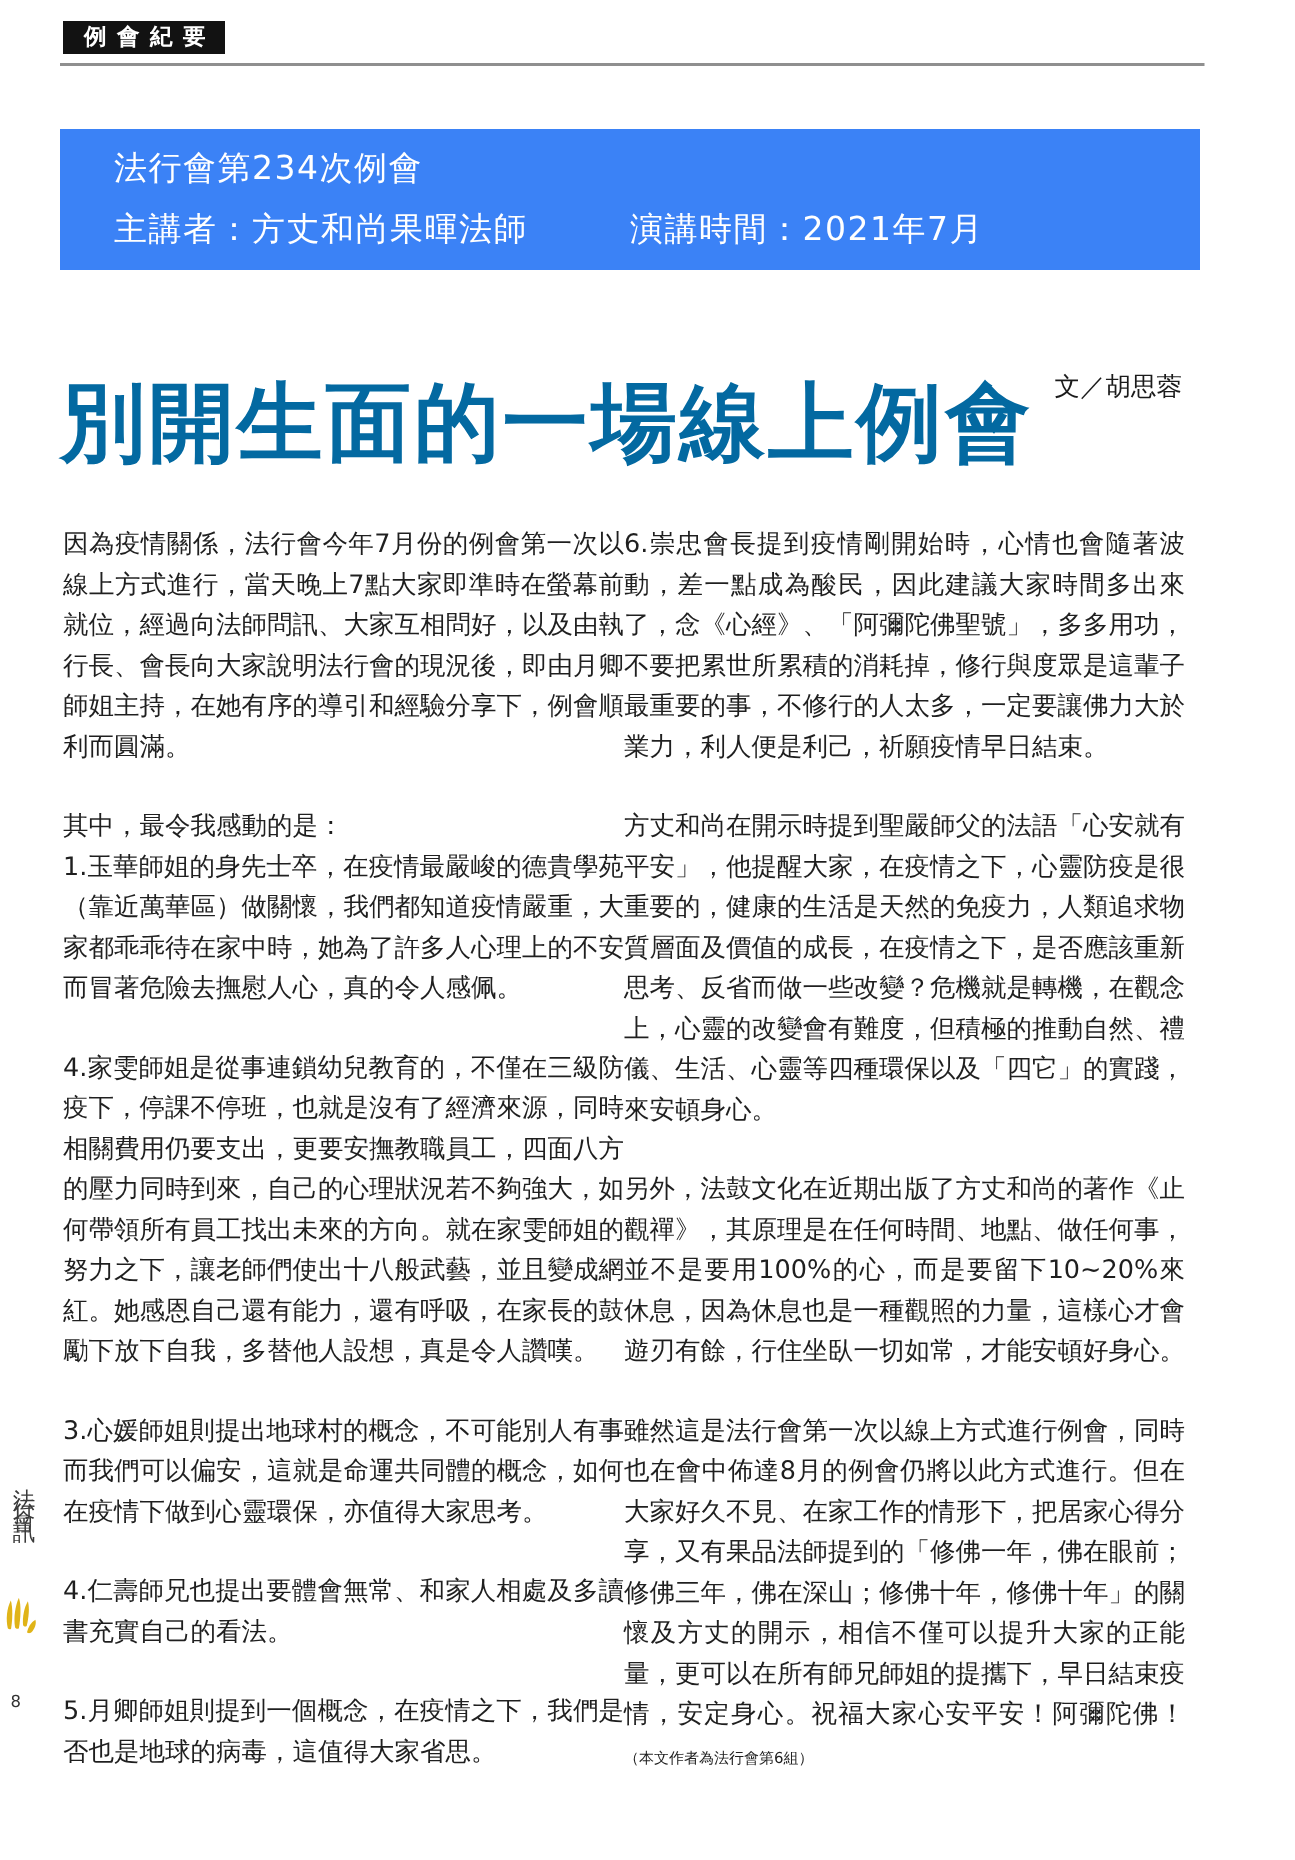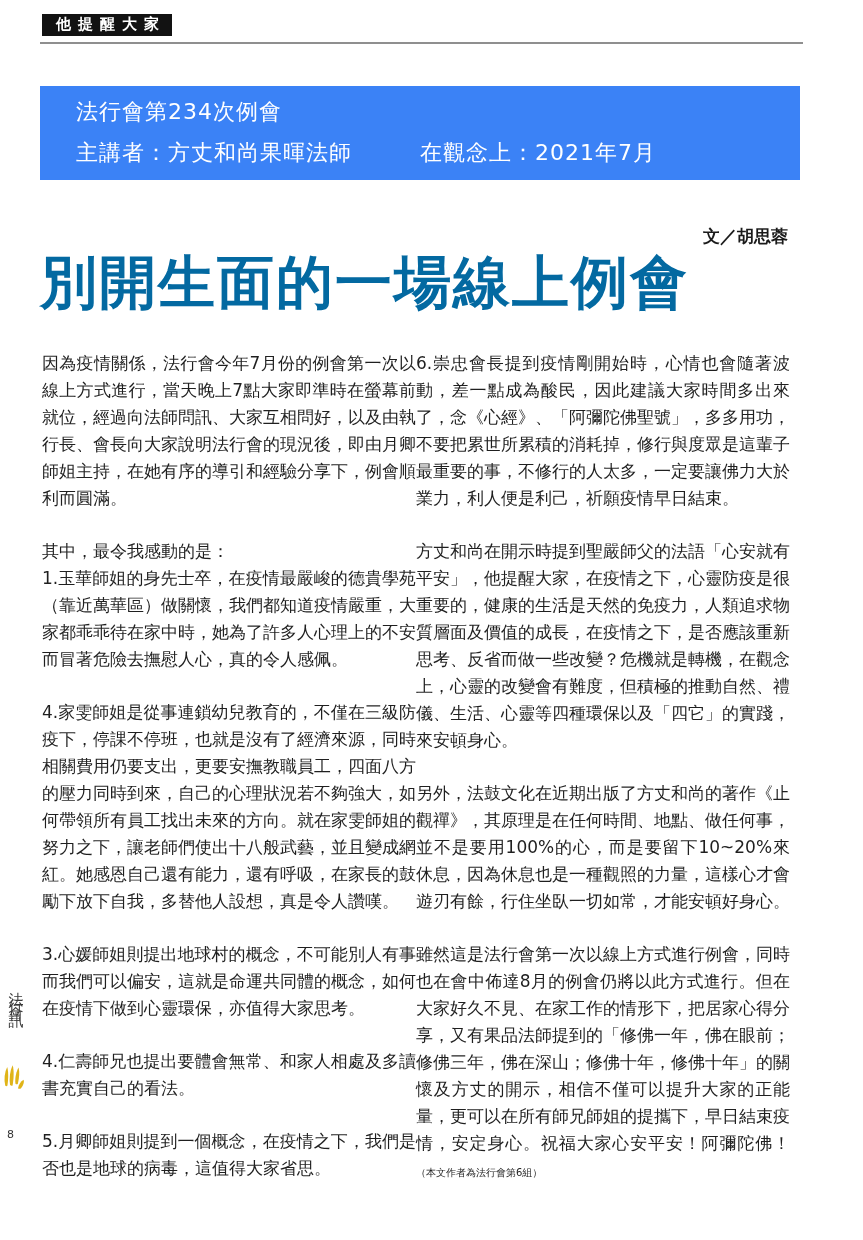--- a/index.html
+++ b/index.html
@@ -35,22 +35,22 @@
   }
 
   
   .article-title {
     position:absolute; left:40px; top:210px;
     font-family:"DejaVu Serif","Liberation Serif",serif;
     font-weight:900; font-size:57px; letter-spacing:2px;
     color:#0369a1; white-space:nowrap; line-height:1.2;
   }
   .byline {
-    position:absolute; left:703px; top:225px;
-    font-size:17px; font-weight:bold; color:#1a1a1a; white-space:nowrap;
+    position:absolute; left:703px; top:246px;
+    font-size:17px; font-weight:normal; color:#1a1a1a; white-space:nowrap;
   }
 
   
   .columns {
     position:absolute; left:42px; top:350px; width:772px;
     display:flex; 
   }
   .col { width:374px; font-size:17px; line-height:27px; color:#1f1f1f;
          text-align:justify; }
   .col p { margin:0 0 26px 0; }
@@ -70,28 +70,28 @@
   .page-num {
     position:absolute; left:7px; top:1128px;
     font-size:11px; color:#333;
   }
 </style>
 </head>
 <body>
 
 <div class="page">
 
-  <div class="section-tag">他提醒大家</div>
+  <div class="section-tag">例會紀要</div>
   <div class="top-rule"></div>
 
   <div class="banner">
     <div class="banner-line1">法行會第234次例會</div>
     <div class="banner-line2">
       <span>主講者：方丈和尚果暉法師</span>
-      <span>在觀念上：2021年7月</span>
+      <span>演講時間：2021年7月</span>
     </div>
   </div>
 
   <h1 class="article-title">別開生面的一場線上例會</h1>
   <div class="byline">文／胡思蓉</div>
 
   <div class="columns">
     <div class="col">
       <p>因為疫情關係，法行會今年7月份的例會第一次以線上方式進行，當天晚上7點大家即準時在螢幕前就位，經過向法師問訊、大家互相問好，以及由執行長、會長向大家說明法行會的現況後，即由月卿師姐主持，在她有序的導引和經驗分享下，例會順利而圓滿。</p>
       <p class="tight">其中，最令我感動的是：</p>

